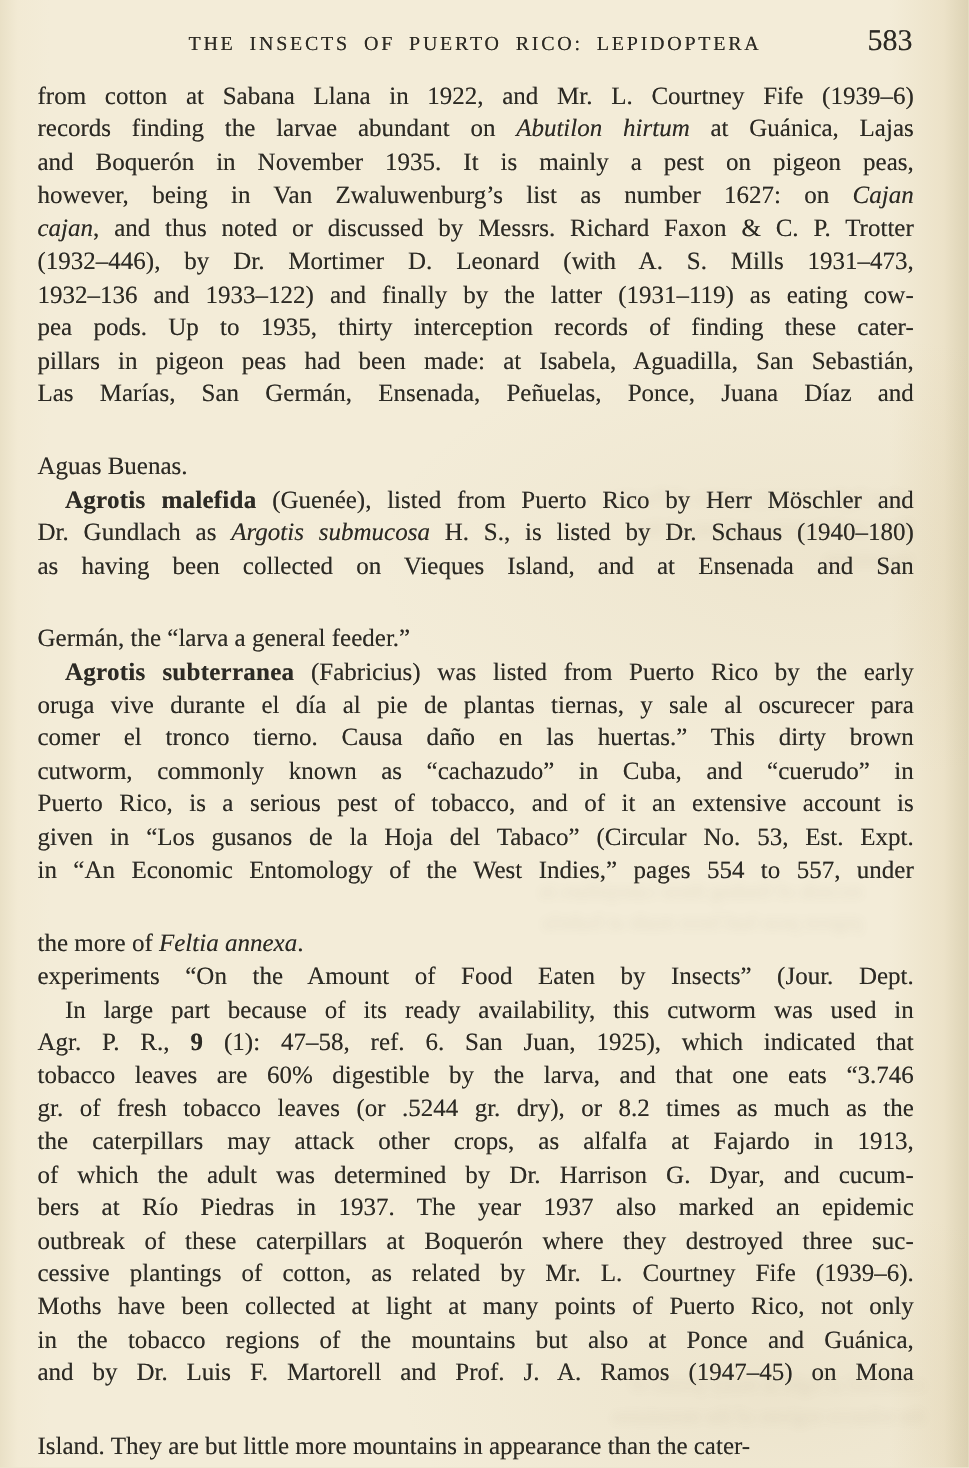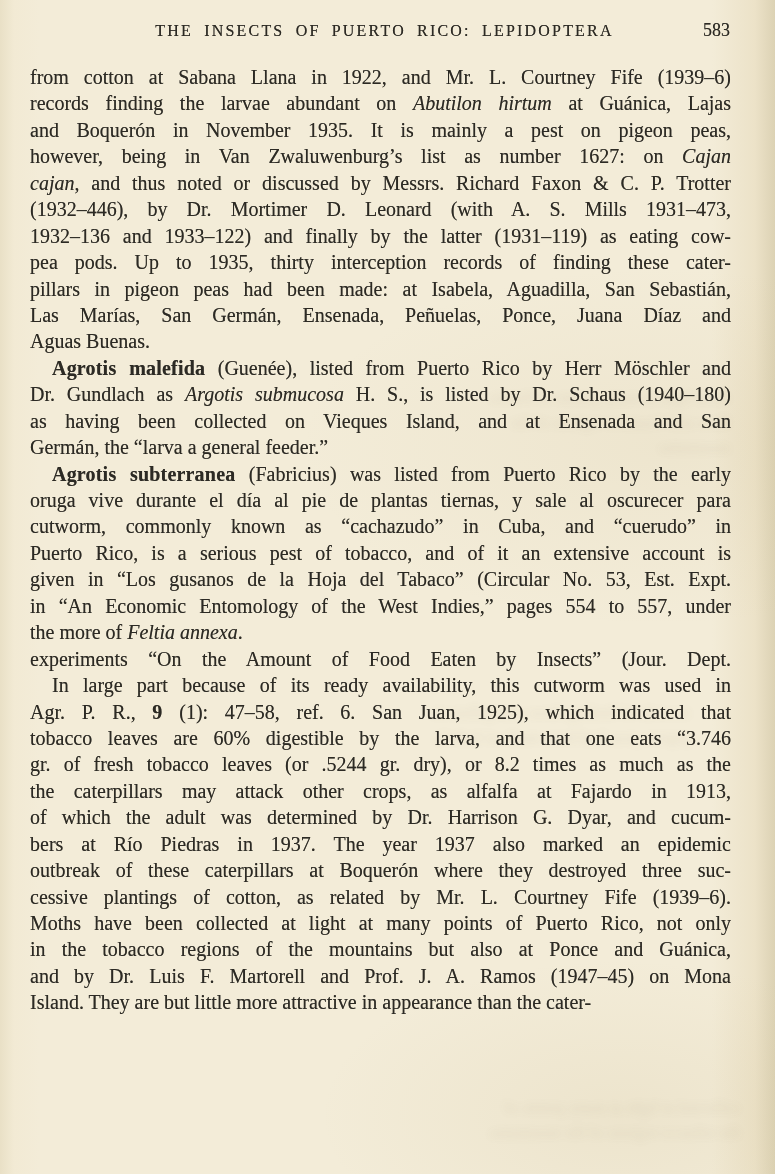--- a/index.html
+++ b/index.html
@@ -46,41 +46,42 @@
     flex: 1;
     text-align: center;
     font-size: 16px;
     letter-spacing: 2.2px;
     word-spacing: 5px;
     font-weight: normal;
     text-shadow: 0 0 0.5px rgba(44,42,36,0.7);
     padding-left: 36px;
   }
   .page-number {
-    font-size: 18px;
+    font-size: 24px;
     text-shadow: 0 0 0.5px rgba(44,42,36,0.6);
   }
   .page-body {
     position: absolute;
     top: 64px;
     left: 30px;
     width: 701px;
   }
   .para { margin: 0; }
   .line {
     font-size: 20px;
     line-height: 26.45px;
     height: 26.45px;
     white-space: nowrap;
     text-align: justify;
     text-align-last: justify;
     text-shadow: 0 0 0.4px rgba(44,42,36,0.55);
   }
   .line.last {
     text-align-last: left;
+    margin-top: 32px;
   }
   .line.indent {
     text-indent: 22px;
   }
   .line .i { font-style: italic; }
   .line .b { font-weight: bold; letter-spacing: 0.2px; }
 </style>
 </head>
 <body>
 
@@ -111,37 +112,38 @@
       </div>
       <div class="para">
         <div class="line indent"><span class="b">Agrotis malefida</span><span> (Guenée), listed from Puerto Rico by Herr Möschler and</span></div>
         <div class="line"><span>Dr. Gundlach as </span><span class="i">Argotis submucosa</span><span> H. S., is listed by Dr. Schaus (1940–180)</span></div>
         <div class="line"><span>as having been collected on Vieques Island, and at Ensenada and San</span></div>
         <div class="line last"><span>Germán, the “larva a general feeder.”</span></div>
       </div>
       <div class="para">
         <div class="line indent"><span class="b">Agrotis subterranea</span><span> (Fabricius) was listed from Puerto Rico by the early</span></div>
         <div class="line"><span>oruga vive durante el día al pie de plantas tiernas, y sale al oscurecer para</span></div>
+        <div class="line"><span>comer el tronco tierno. Causa daño en las huertas.” This dirty brown</span></div>
         <div class="line"><span>cutworm, commonly known as “cachazudo” in Cuba, and “cuerudo” in</span></div>
         <div class="line"><span>Puerto Rico, is a serious pest of tobacco, and of it an extensive account is</span></div>
         <div class="line"><span>given in “Los gusanos de la Hoja del Tabaco” (Circular No. 53, Est. Expt.</span></div>
         <div class="line"><span>in “An Economic Entomology of the West Indies,” pages 554 to 557, under</span></div>
         <div class="line last"><span>the more of </span><span class="i">Feltia annexa</span><span>.</span></div>
       </div>
       <div class="para">
         <div class="line"><span>experiments “On the Amount of Food Eaten by Insects” (Jour. Dept.</span></div>
         <div class="line indent"><span>In large part because of its ready availability, this cutworm was used in</span></div>
         <div class="line"><span>Agr. P. R., </span><span class="b">9</span><span> (1): 47–58, ref. 6. San Juan, 1925), which indicated that</span></div>
         <div class="line"><span>tobacco leaves are 60% digestible by the larva, and that one eats “3.746</span></div>
         <div class="line"><span>gr. of fresh tobacco leaves (or .5244 gr. dry), or 8.2 times as much as the</span></div>
         <div class="line"><span>the caterpillars may attack other crops, as alfalfa at Fajardo in 1913,</span></div>
         <div class="line"><span>of which the adult was determined by Dr. Harrison G. Dyar, and cucum-</span></div>
         <div class="line"><span>bers at Río Piedras in 1937. The year 1937 also marked an epidemic</span></div>
         <div class="line"><span>outbreak of these caterpillars at Boquerón where they destroyed three suc-</span></div>
         <div class="line"><span>cessive plantings of cotton, as related by Mr. L. Courtney Fife (1939–6).</span></div>
         <div class="line"><span>Moths have been collected at light at many points of Puerto Rico, not only</span></div>
         <div class="line"><span>in the tobacco regions of the mountains but also at Ponce and Guánica,</span></div>
         <div class="line"><span>and by Dr. Luis F. Martorell and Prof. J. A. Ramos (1947–45) on Mona</span></div>
-        <div class="line last"><span>Island. They are but little more attractive in appearance than the cater-</span></div>
+        <div class="line last"><span>Island. They are but little more mountains in appearance than the cater-</span></div>
       </div>
     </div>
 
 </div>
 
 </body></html>

